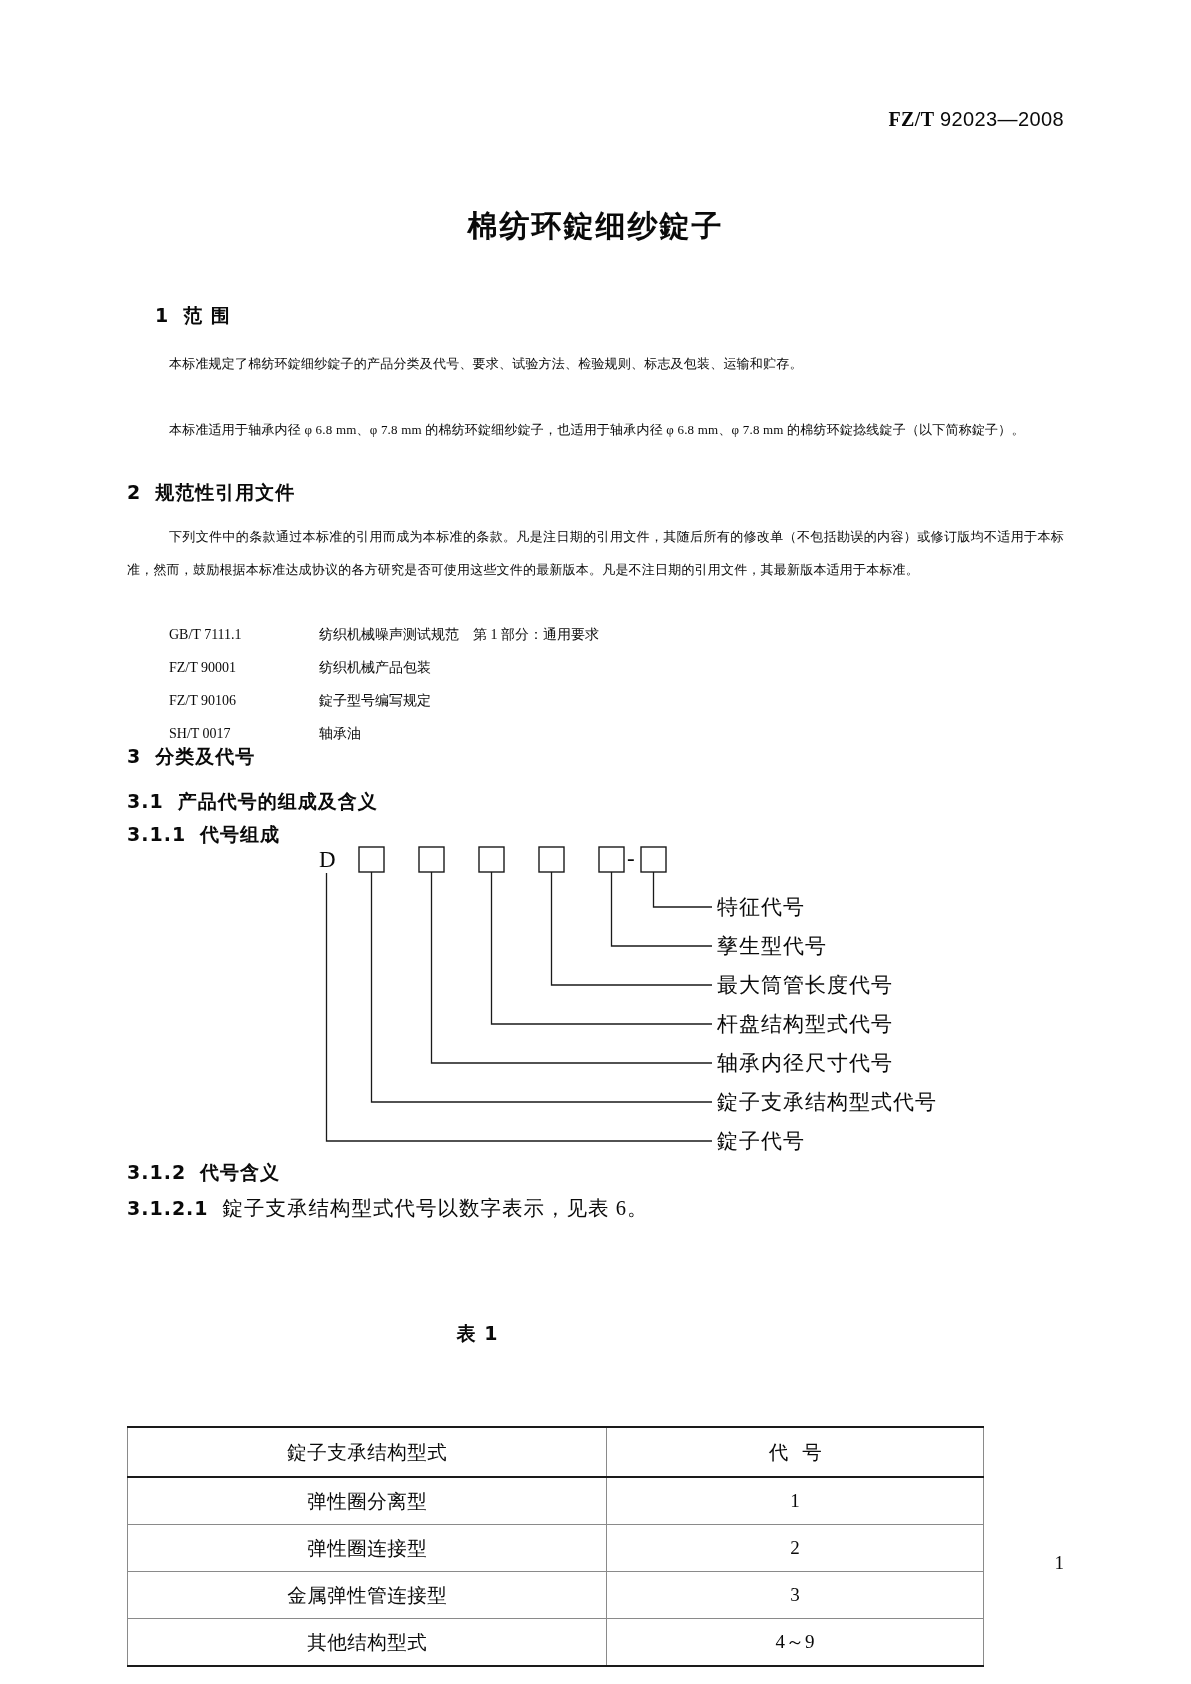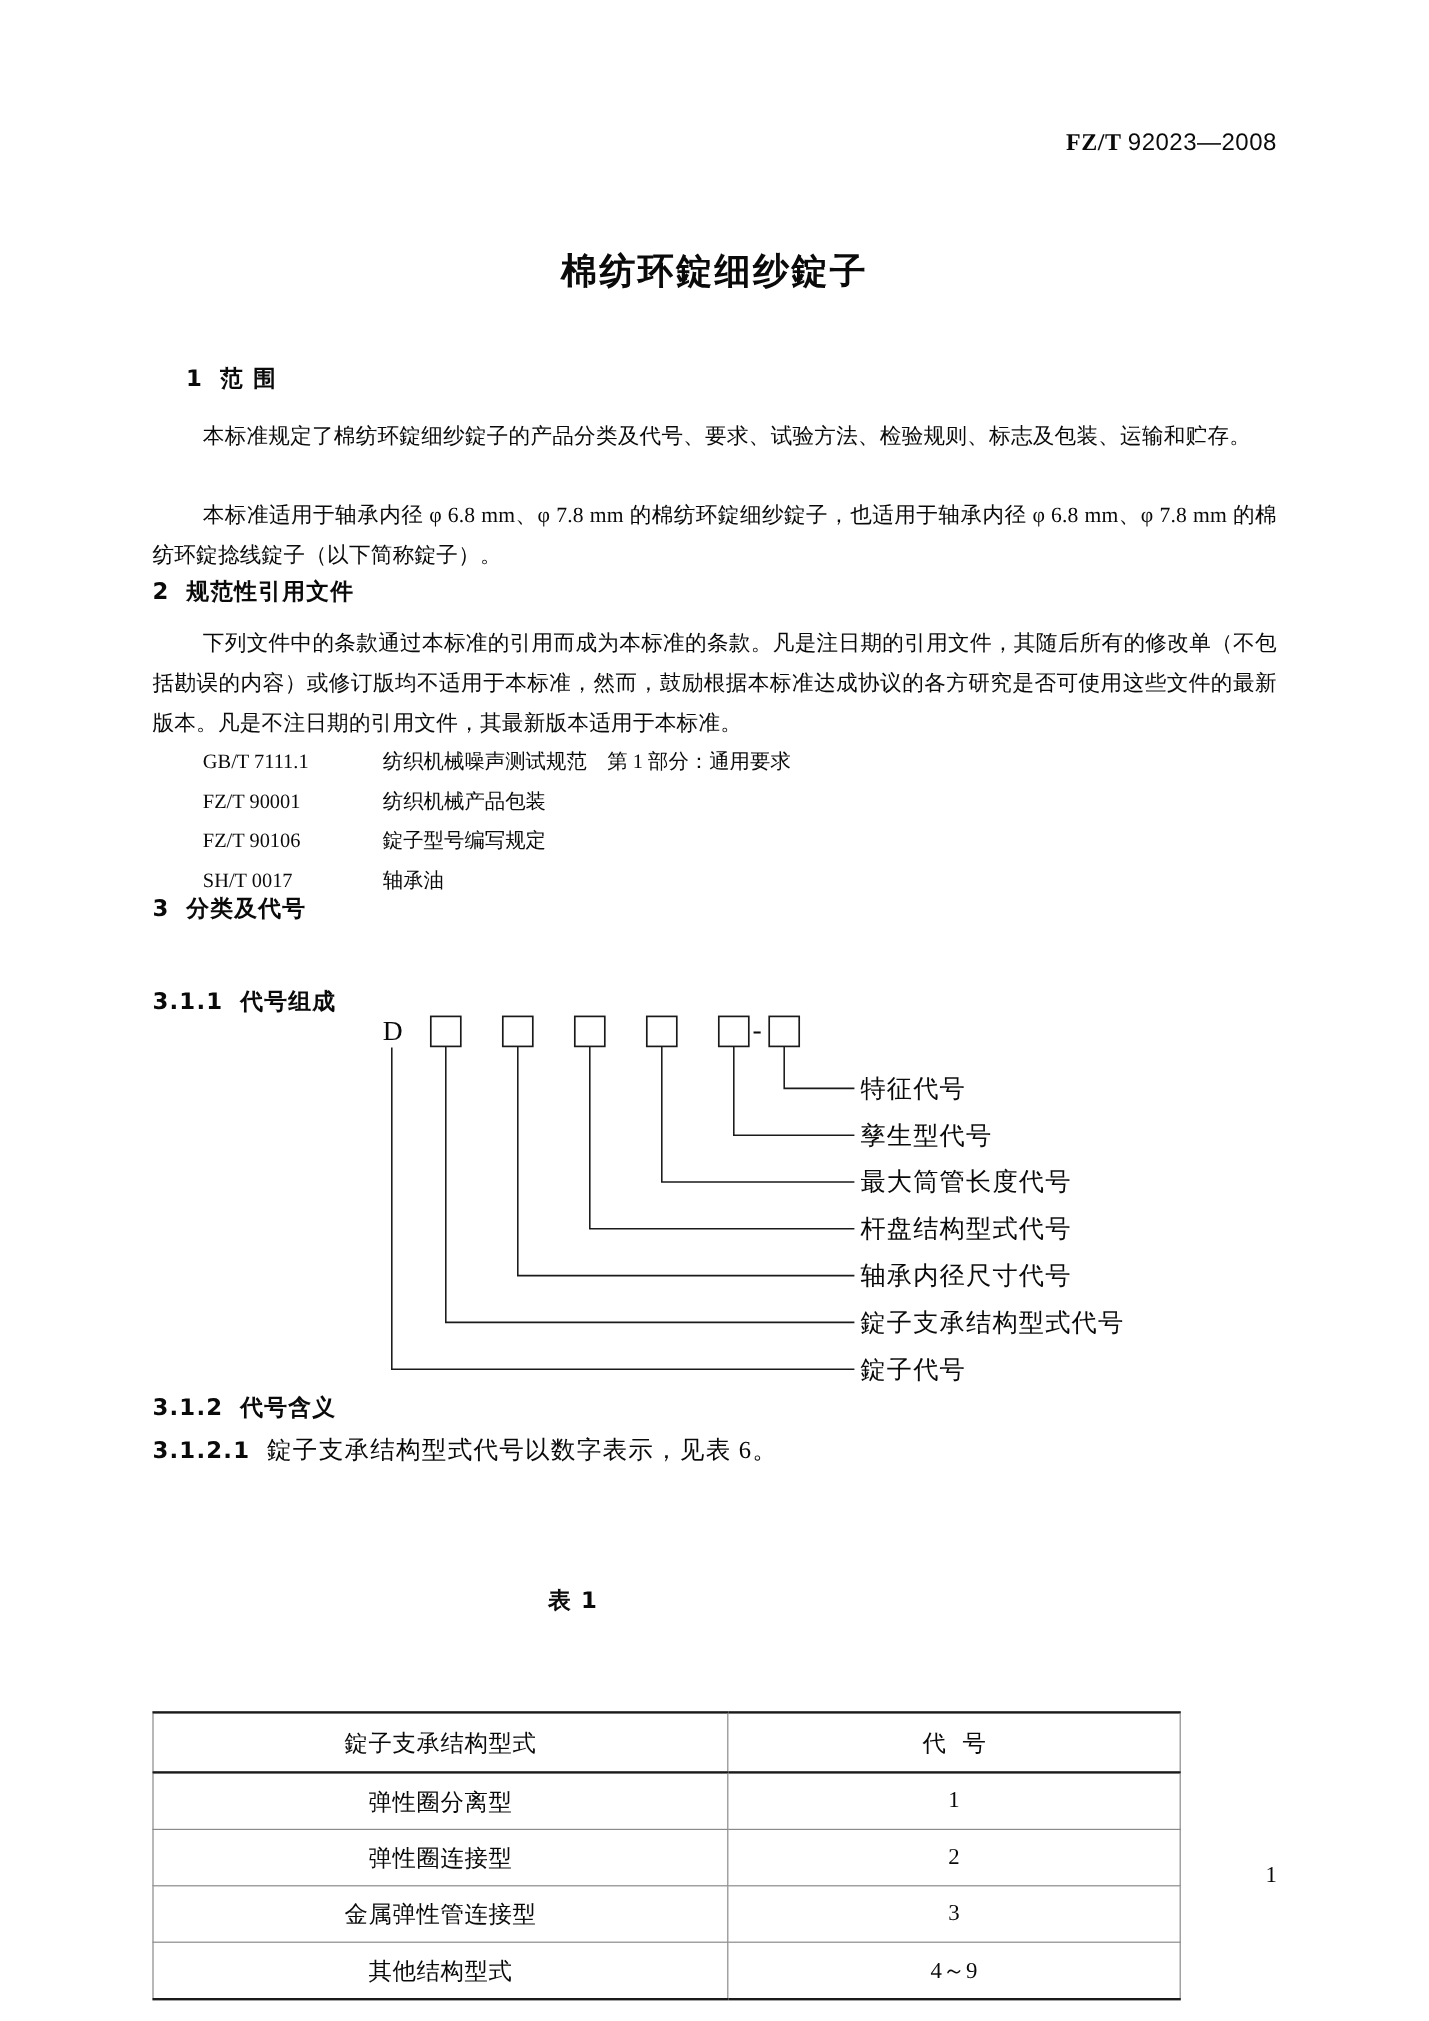--- a/index.html
+++ b/index.html
@@ -69,32 +69,32 @@
     font-size: 19px;
     letter-spacing: 1px;
     white-space: nowrap;
   }
   .clause-h .num {
     margin-right: 14px;
   }
 
   p.body {
     margin: 0;
-    font-size: 18px;
+    font-size: 13px;
     line-height: 33px;
     text-align: justify;
     text-justify: inter-ideograph;
     letter-spacing: 0.2px;
   }
   p.body.indent {
     text-indent: 42px;
   }
 
   .reflist {
-    font-size: 17px;
+    font-size: 14px;
     line-height: 33px;
   }
   .reflist .ref {
     padding-left: 42px;
     white-space: nowrap;
   }
   .reflist .ref .code {
     display: inline-block;
     min-width: 150px;
   }
@@ -228,20 +228,25 @@
       <span class="code">SH/T 0017</span><span>轴承油</span>
     </div>
   </div>
 
   <div class="block" style="top:744px;">
     <div class="clause-h">
       <span class="num">3</span><span>分类及代号</span>
     </div>
   </div>
 
+  <div class="block" style="top:789px;">
+    <div class="clause-h">
+      <span class="num">3.1</span><span>产品代号的组成及含义</span>
+    </div>
+  </div>
 
   <div class="block" style="top:822px;">
     <div class="clause-h">
       <span class="num">3.1.1</span><span>代号组成</span>
     </div>
   </div>
 
   <div class="diagram">
     <svg width="937" height="320" viewBox="0 0 937 320" xmlns="http://www.w3.org/2000/svg">
 

